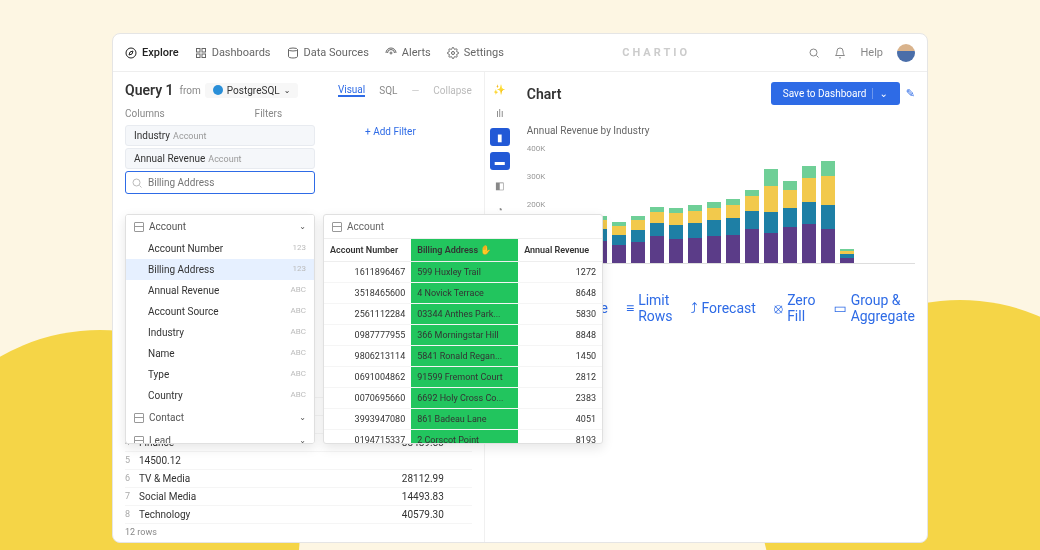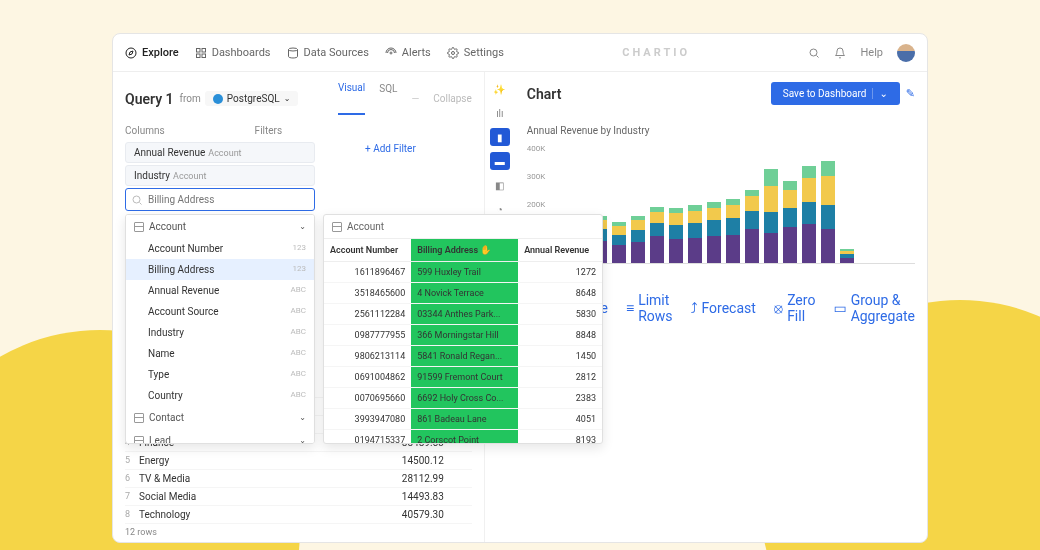--- a/index.html
+++ b/index.html
@@ -15,21 +15,21 @@
 .icon { display: inline-block; width: 12px; height: 12px; }
 .icon svg { width: 100%; height: 100%; }
 .main { display: flex; height: calc(100% - 38px); }
 .query-panel { width: 480px; padding: 10px 12px; border-right: 1px solid #f0f0f0; position: relative; }
 .query-header { display: flex; align-items: center; margin-bottom: 10px; }
 .query-title { font-size: 14px; font-weight: 600; margin-right: 6px; }
 .query-from { color: #888; font-size: 10px; margin-right: 4px; }
 .db-tag { display: inline-flex; align-items: center; gap: 4px; background: #f7f7f7; padding: 2px 8px; border-radius: 3px; font-size: 10px; }
 .db-dot { width: 10px; height: 10px; border-radius: 50%; background: #2A8FD8; }
 .query-tabs { margin-left: auto; display: flex; gap: 14px; align-items: center; font-size: 10px; }
-.query-tab { color: #888; cursor: pointer; padding-bottom: 20px; }
+.query-tab { color: #888; cursor: pointer; padding-bottom: 0; }
 .query-tab.active { color: #2E6BE6; border-bottom: 2px solid #2E6BE6; }
 .collapse-link { color: #bbb; }
 .cols-filters { display: flex; gap: 90px; margin-bottom: 6px; font-size: 10px; color: #888; }
 .column-pills { display: flex; flex-direction: column; gap: 2px; margin-bottom: 6px; }
 .pill { background: #f5f7fa; border: 1px solid #e8ebf0; border-radius: 3px; padding: 4px 8px; font-size: 10px; width: 190px; }
 .pill .sub { color: #999; font-size: 9px; margin-left: 3px; }
 .add-filter { color: #2E6BE6; font-size: 10px; margin-left: 30px; }
 .search-field { position: relative; width: 190px; margin-bottom: 4px; }
 .search-field input { width: 100%; padding: 5px 6px 5px 22px; border: 1px solid #2E6BE6; border-radius: 3px; font-size: 10px; color: #999; }
 .search-field .mag { position: absolute; left: 6px; top: 6px; color: #bbb; }
@@ -156,22 +156,22 @@
           <span style="color:#ccc;">—</span>
           <span class="collapse-link">Collapse</span>
         </div>
       </div>
       <div class="cols-filters">
         <span>Columns</span>
         <span>Filters</span>
       </div>
       <div style="display:flex;gap:20px;">
         <div class="column-pills">
+          <div class="pill"><span>Industry</span><span class="sub">Account</span></div>
           <div class="pill"><span>Annual Revenue</span><span class="sub">Account</span></div>
-          <div class="pill"><span>Industry</span><span class="sub">Account</span></div>
           <div class="search-field">
             <span class="mag icon"><svg viewBox="0 0 24 24" fill="none" stroke="currentColor" stroke-width="2">
                   <circle cx="11" cy="11" r="7"></circle>
                   <path d="M21 21l-4-4"></path>
                 </svg></span>
             <input type="text" placeholder="Billing Address" style="">
           </div>
         </div>
         <div><span class="add-filter">+ Add Filter</span></div>
       </div>
@@ -310,21 +310,20 @@
               <span class="name">Transportation</span>
               <span class="val">58305.00</span>
             </div>
             <div class="row">
               <span class="idx">4</span>
               <span class="name">Finance</span>
               <span class="val">88489.53</span>
             </div>
             <div class="row">
               <span class="idx">5</span>
-              <span class="name">Energy</span>
               <span class="val">14500.12</span>
             </div>
             <div class="row">
               <span class="idx">6</span>
               <span class="name">TV &amp; Media</span>
               <span class="val">28112.99</span>
             </div>
             <div class="row">
               <span class="idx">7</span>
               <span class="name">Social Media</span>

